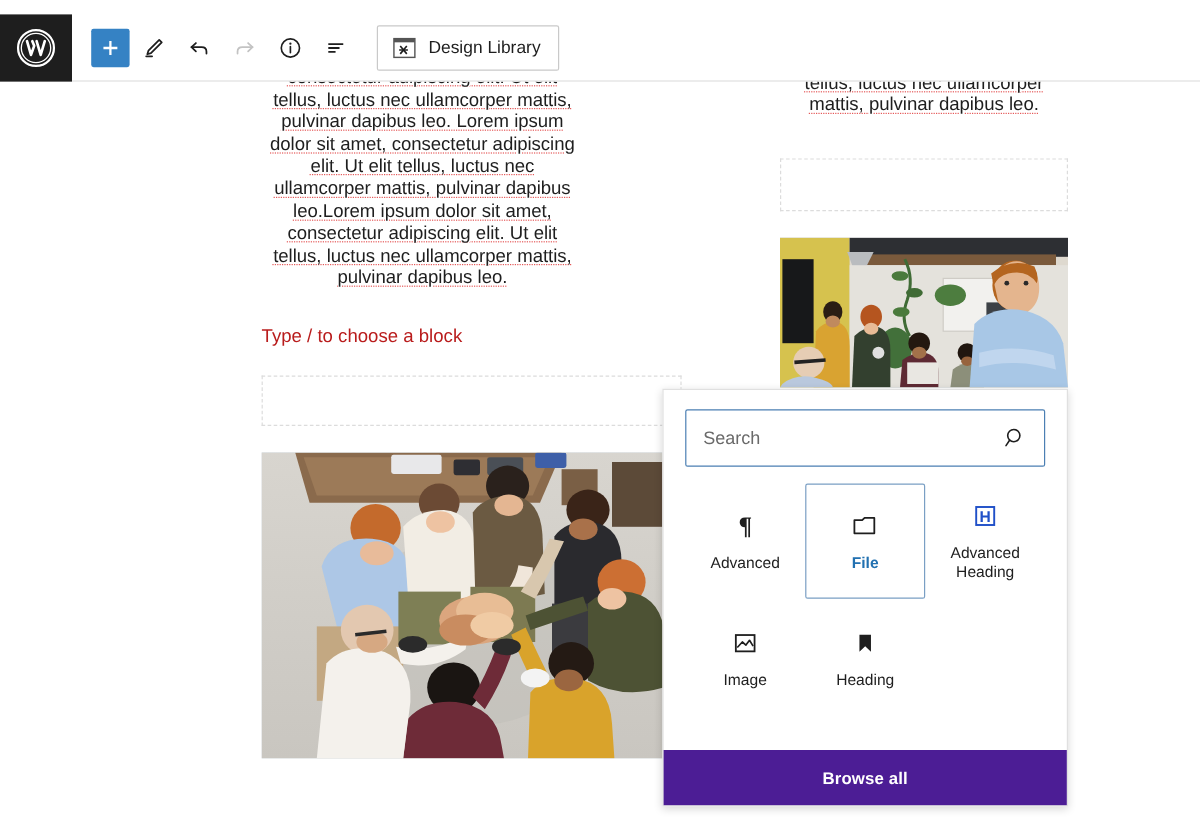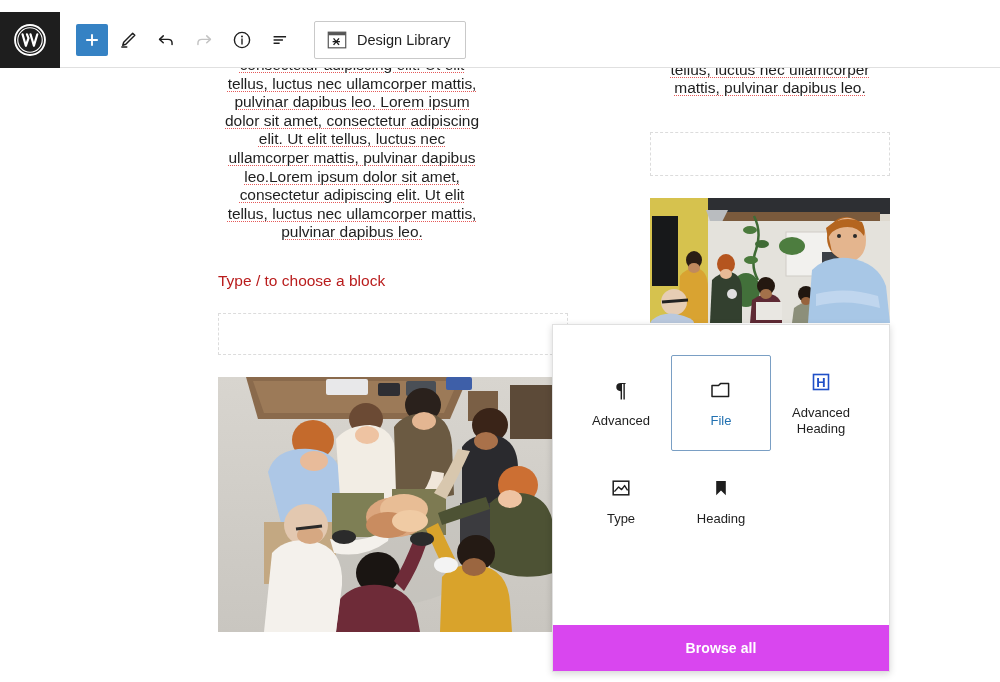--- a/index.html
+++ b/index.html
@@ -151,32 +151,32 @@
   .block-cell {
     height: 96px;
     display: flex; flex-direction: column;
     align-items: center; justify-content: center;
     gap: 10px;
     border: 1px solid transparent;
     border-radius: 2px;
     cursor: pointer;
     padding: 4px 2px;
   }
-  .block-cell.selected { border-color: #7a9fc4; }
+  .block-cell.selected { border-color: #7a9fc4; font-weight: bold; }
   .block-cell .bc-icon { height: 26px; display:flex; align-items:center; justify-content:center; }
   .block-cell .bc-label {
     font-size: 13px; color: #1e1e1e;
     text-align: center; line-height: 1.22;
     font-family: "Liberation Sans", sans-serif;
   }
   .block-cell.selected .bc-label { color: #2271b1; }
 
   .browse-all {
     height: 46px;
-    background: #d946ef;
+    background: #4c1d95;
     color: #ffffff;
     display: flex; align-items: center; justify-content: center;
     font-size: 14px; font-weight: bold;
     cursor: pointer;
     font-family: "Liberation Sans", sans-serif;
     letter-spacing: 0.1px;
   }
 </style>
 </head>
 <body>
@@ -408,20 +408,27 @@
       <svg width="16" height="16" viewBox="0 0 16 16">
         <path d="M8 2.2 V13.8 M2.2 8 H13.8" stroke="#ffffff" stroke-width="1.8"></path>
       </svg>
     </div>
   </div>
 
   <div class="inserter">
 
     <div class="inserter-body">
 
+      <div class="search-field">
+        <input type="text" placeholder="Search" style="">
+        <svg class="search-icon" viewBox="0 0 24 24">
+          <circle cx="10.6" cy="9.6" r="6.1" fill="none" stroke="#1e1e1e" stroke-width="1.6"></circle>
+          <path d="M6.4 14.3 L2.8 19.6" stroke="#1e1e1e" stroke-width="1.6" stroke-linecap="round"></path>
+        </svg>
+      </div>
 
       <div class="block-grid">
 
         <div class="block-cell">
           <span class="bc-icon">
             <svg width="22" height="24" viewBox="0 0 22 24">
               <text x="11" y="19" text-anchor="middle" font-family="'Liberation Serif',serif" font-size="21" font-weight="bold" fill="#1e1e1e">¶</text>
             </svg>
           </span>
           <span class="bc-label">Advanced</span>
@@ -448,21 +455,21 @@
         </div>
 
 
         <div class="block-cell">
           <span class="bc-icon">
             <svg width="24" height="22" viewBox="0 0 24 22">
               <rect x="4.2" y="4.2" width="15.6" height="13.6" fill="none" stroke="#1e1e1e" stroke-width="1.5"></rect>
               <path d="M5.4 14.6 L9.6 10 L12.6 12.6 L15.6 8.6 L18.6 13.4" fill="none" stroke="#1e1e1e" stroke-width="1.4" stroke-linejoin="round"></path>
             </svg>
           </span>
-          <span class="bc-label">Type</span>
+          <span class="bc-label">Image</span>
         </div>
 
         <div class="block-cell">
           <span class="bc-icon">
             <svg width="22" height="22" viewBox="0 0 22 22">
               <path d="M6.2 4 H15.8 V18.2 L11 13.6 L6.2 18.2 Z" fill="#1e1e1e"></path>
             </svg>
           </span>
           <span class="bc-label">Heading</span>
         </div>

